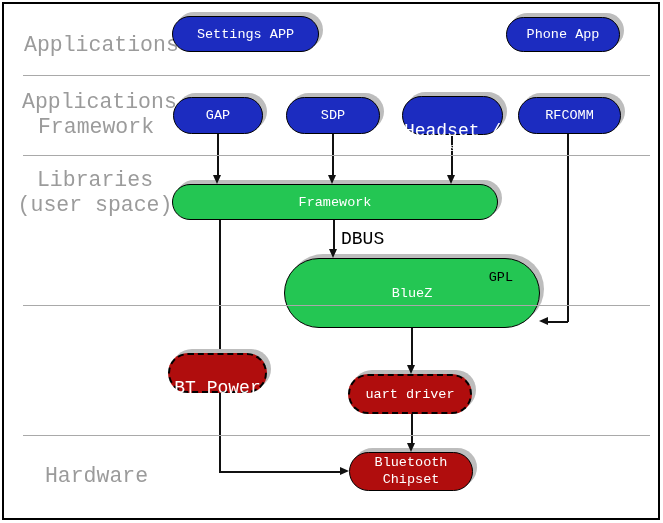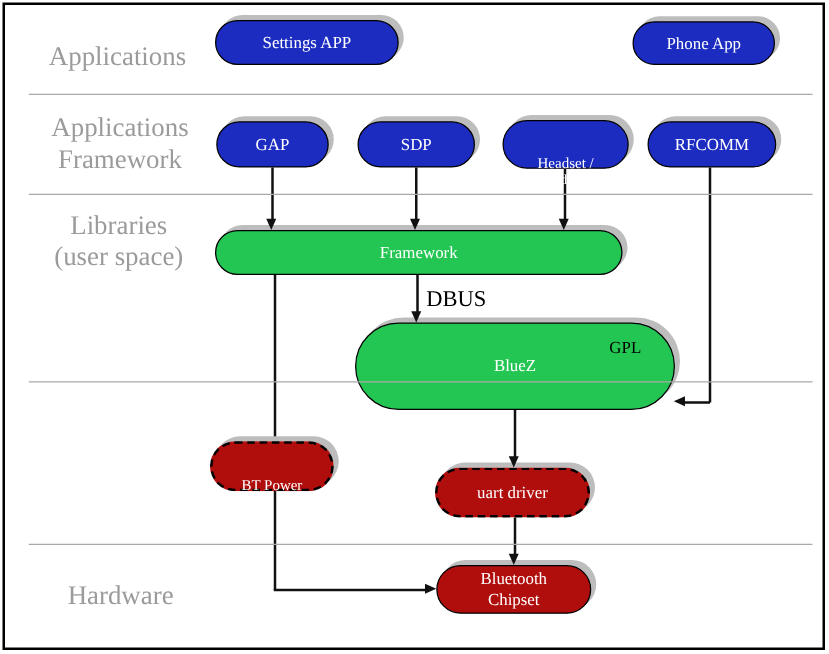--- a/index.html
+++ b/index.html
@@ -2,21 +2,21 @@
 <html style="--blue: #1c2cc0; --green: #24c653; --red: #b00d0d; --gray-label: #9b9b9b; --divider: #a9a9a9; --shadow: #bdbdbd;"><head>
 <meta charset="utf-8">
 <style>
   :root{
     --blue:#1c2cc0; --green:#24c653; --red:#b00d0d;
     --gray-label:#9b9b9b; --divider:#a9a9a9; --shadow:#bdbdbd; --line:#111111;
   }
   html,body{margin:0;padding:0;background:#ffffff;}
   #canvas{
     position:relative;width:663px;height:523px;background:#ffffff;overflow:hidden;
-    font-family:Liberation Serif, serif;
+    font-family:Liberation Mono, monospace;
   }
   #frame{position:absolute;left:2px;top:2px;right:3px;bottom:3px;border:2px solid #000;z-index:0;}
   .layer-label{
     position:absolute;color:var(--gray-label);font-size:21.5px;line-height:25px;
     text-align:center;white-space:pre-line;z-index:2;
   }
   .divider{position:absolute;left:23px;width:627px;height:1px;background:var(--divider);z-index:3;}
   .node{
     position:absolute;display:flex;flex-direction:column;align-items:center;justify-content:center;
     color:#fff;text-align:center;z-index:2;box-sizing:border-box;
@@ -27,21 +27,21 @@
   .node.red{background:var(--red);align-items:center;}
   .node.dashed{border:2px dashed #000;}
   .vline{position:absolute;width:1.5px;background:var(--line);z-index:1;}
   .hline{position:absolute;height:1.5px;background:var(--line);z-index:1;}
   .arr{position:absolute;width:0;height:0;z-index:4;}
   .arr.down{border-left:4.5px solid transparent;border-right:4.5px solid transparent;border-top:9px solid var(--line);}
   .arr.left{border-top:4.5px solid transparent;border-bottom:4.5px solid transparent;border-right:9px solid var(--line);}
   .arr.right{border-top:4.5px solid transparent;border-bottom:4.5px solid transparent;border-left:9px solid var(--line);}
   .edge-label{position:absolute;color:#000;font-size:18px;z-index:4;}
   .gpl{position:absolute;right:26px;top:11px;color:#000000;font-size:13.5px;}
-  .fs13{font-size:13.5px;} .fs12{font-size:12px;margin-top:44px;} .fs11{font-size:11px;}
+  .fs13{font-size:13.5px;} .fs12{font-size:18px;margin-top:44px;} .fs11{font-size:11px;}
 </style>
 </head>
 <body>
 
 <div id="canvas">
   <div id="frame"></div>
 
   <div class="layer-label" style="left:24px;top:33px;width:140px;">Applications</div>
   <div class="layer-label" style="left:22px;top:90px;width:148px;">Applications
 Framework</div>

